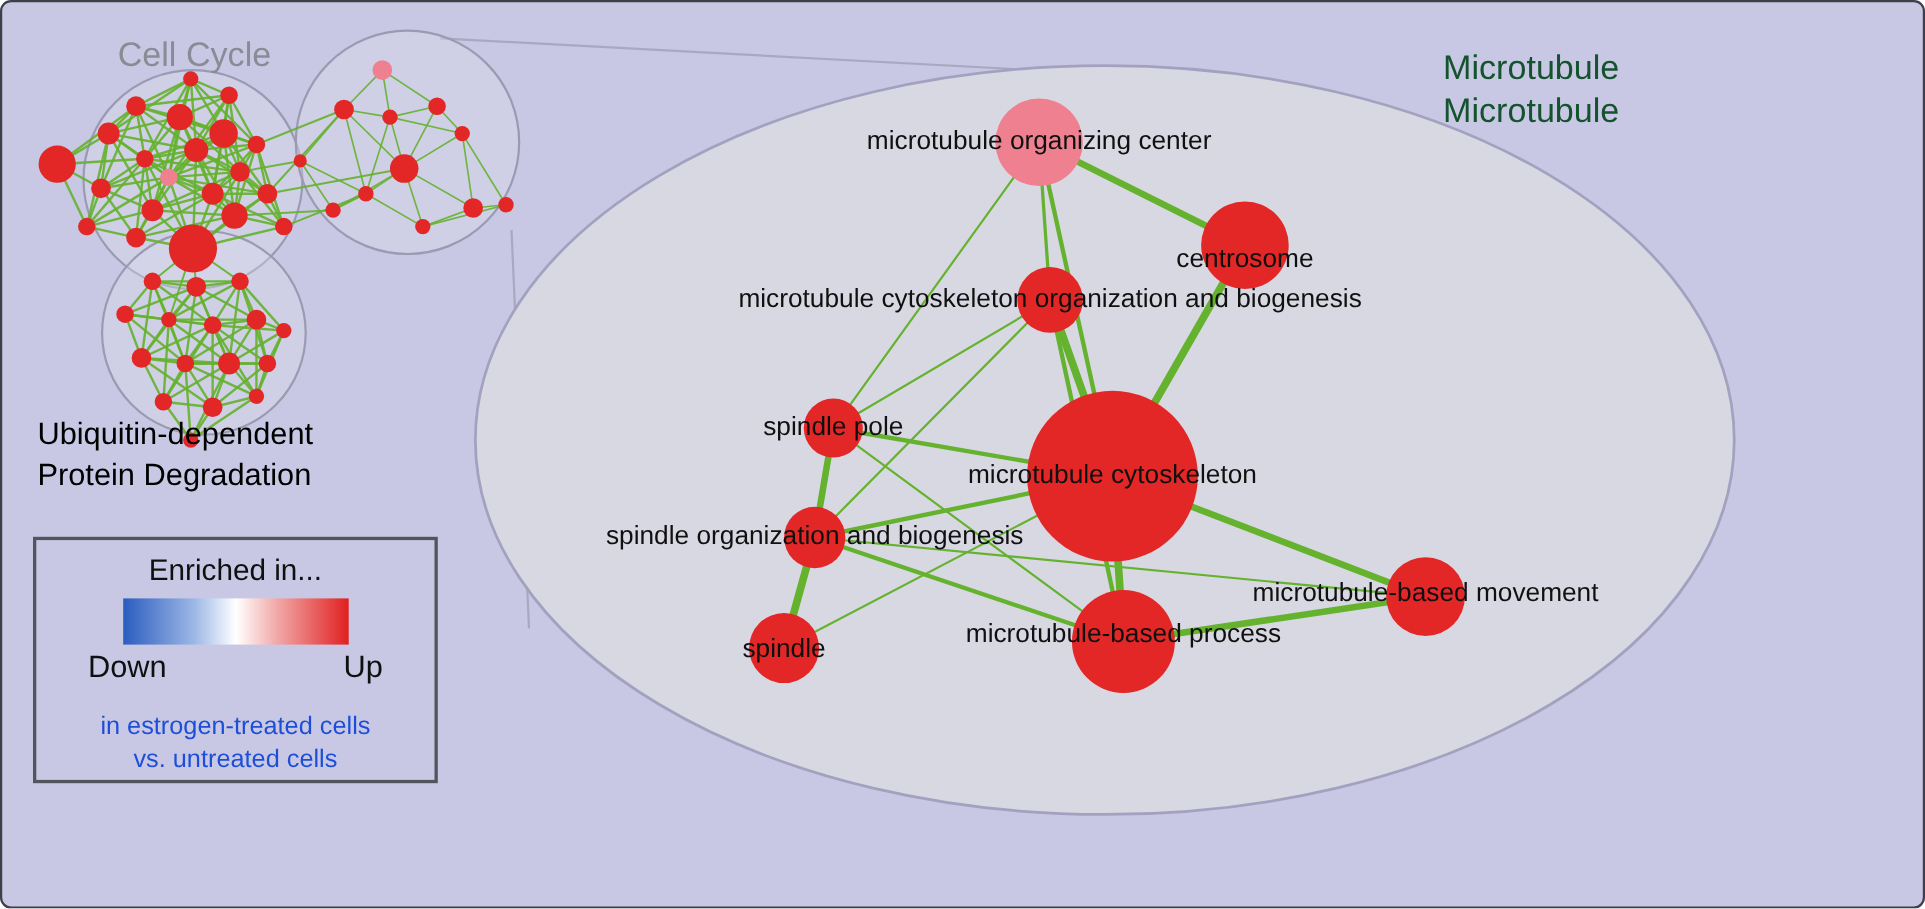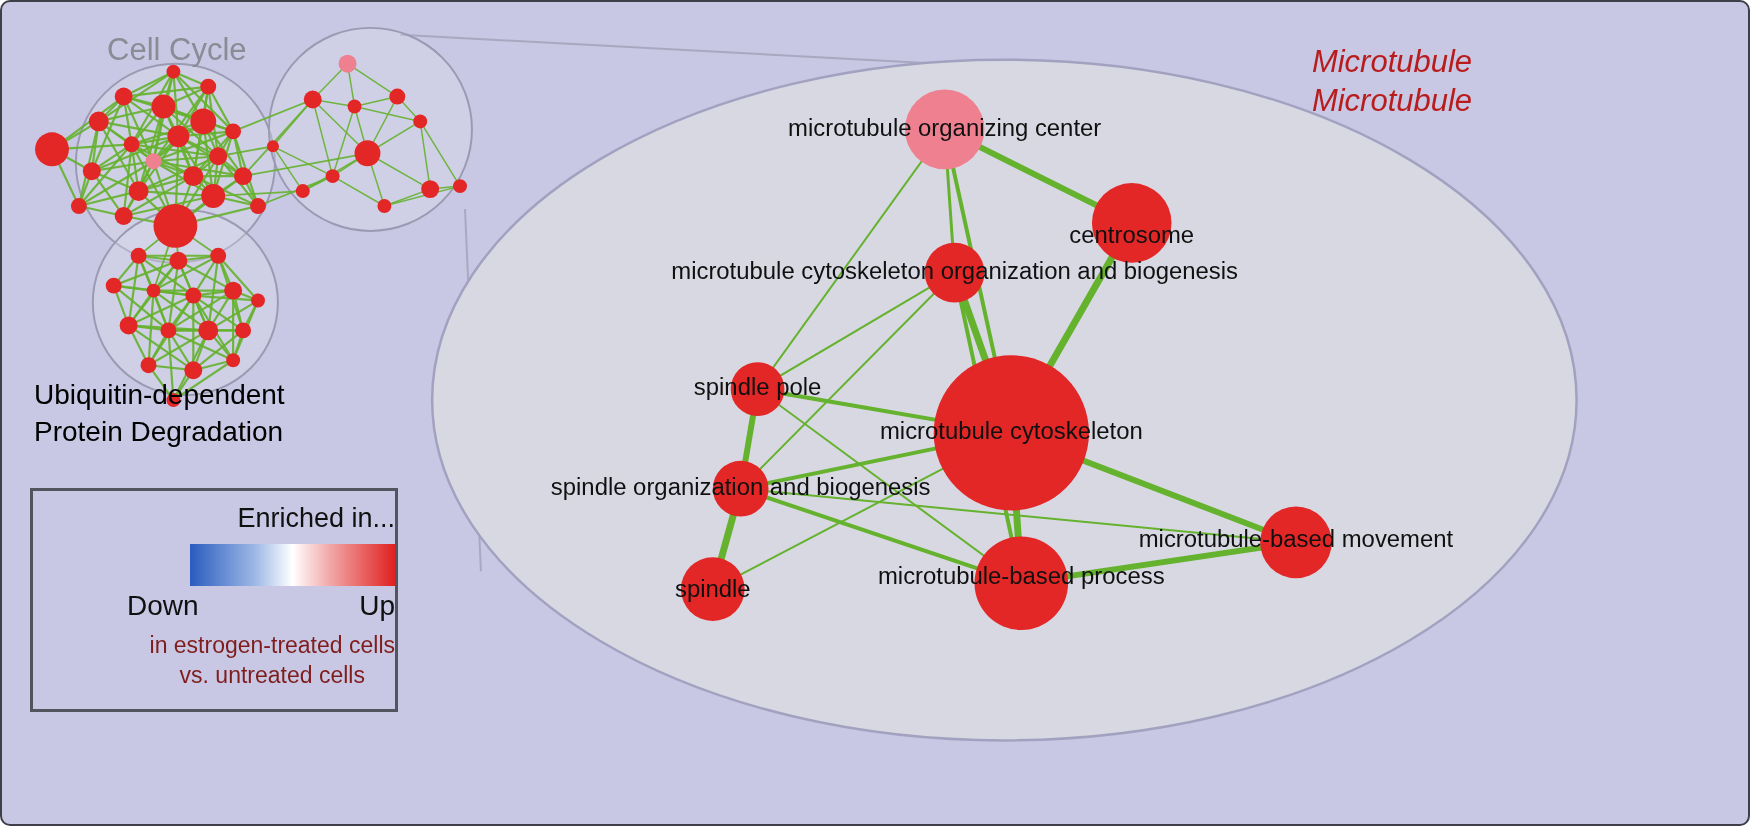--- a/index.html
+++ b/index.html
@@ -22,39 +22,38 @@
   #cell-cycle-label{
     left:105px;top:30px;
     font-size:31px;color:#8b8b96;
   }
   #ubiquitin-label{
     left:32px;top:374px;
     font-size:28px;color:#000000;line-height:37px;
   }
   #cluster-title{
     left:1235px;top:40px;width:310px;
-    text-align:center;font-size:31px;color:#b91c1c;line-height:39px;
+    text-align:center;font-size:31px;color:#14532d;line-height:39px;
     white-space:nowrap;
-    font-style:italic;
   }
   #legend-box{
     position:absolute;left:28px;top:486px;width:368px;height:224px;
     box-sizing:border-box;
     border:3px solid #54545e;
-    display:flex;flex-direction:column;align-items:flex-end;
+    display:flex;flex-direction:column;align-items:center;
     padding-top:12px;
   }
   #legend-title{font-size:27px;color:#101010;margin-bottom:10px;}
   #legend-bar{width:205px;height:42px;}
   #legend-downup{
     width:268px;display:flex;justify-content:space-between;
     font-size:28px;color:#101010;margin-top:4px;
   }
   #legend-sub{
-    margin-top:8px;text-align:center;font-size:23px;color:#7f1d1d;line-height:30px;
+    margin-top:22px;text-align:center;font-size:23px;color:#1d4ed8;line-height:30px;
   }
 </style>
 </head>
 <body>
 
 <div id="figure">
 
   <svg id="net-svg" viewBox="0 0 1750 826">
       <line x1="398" y1="33" x2="940" y2="62" stroke="#a8a8c0" stroke-width="2"></line>
       <line x1="463" y1="208" x2="479" y2="572" stroke="#a8a8c0" stroke-width="2"></line>

